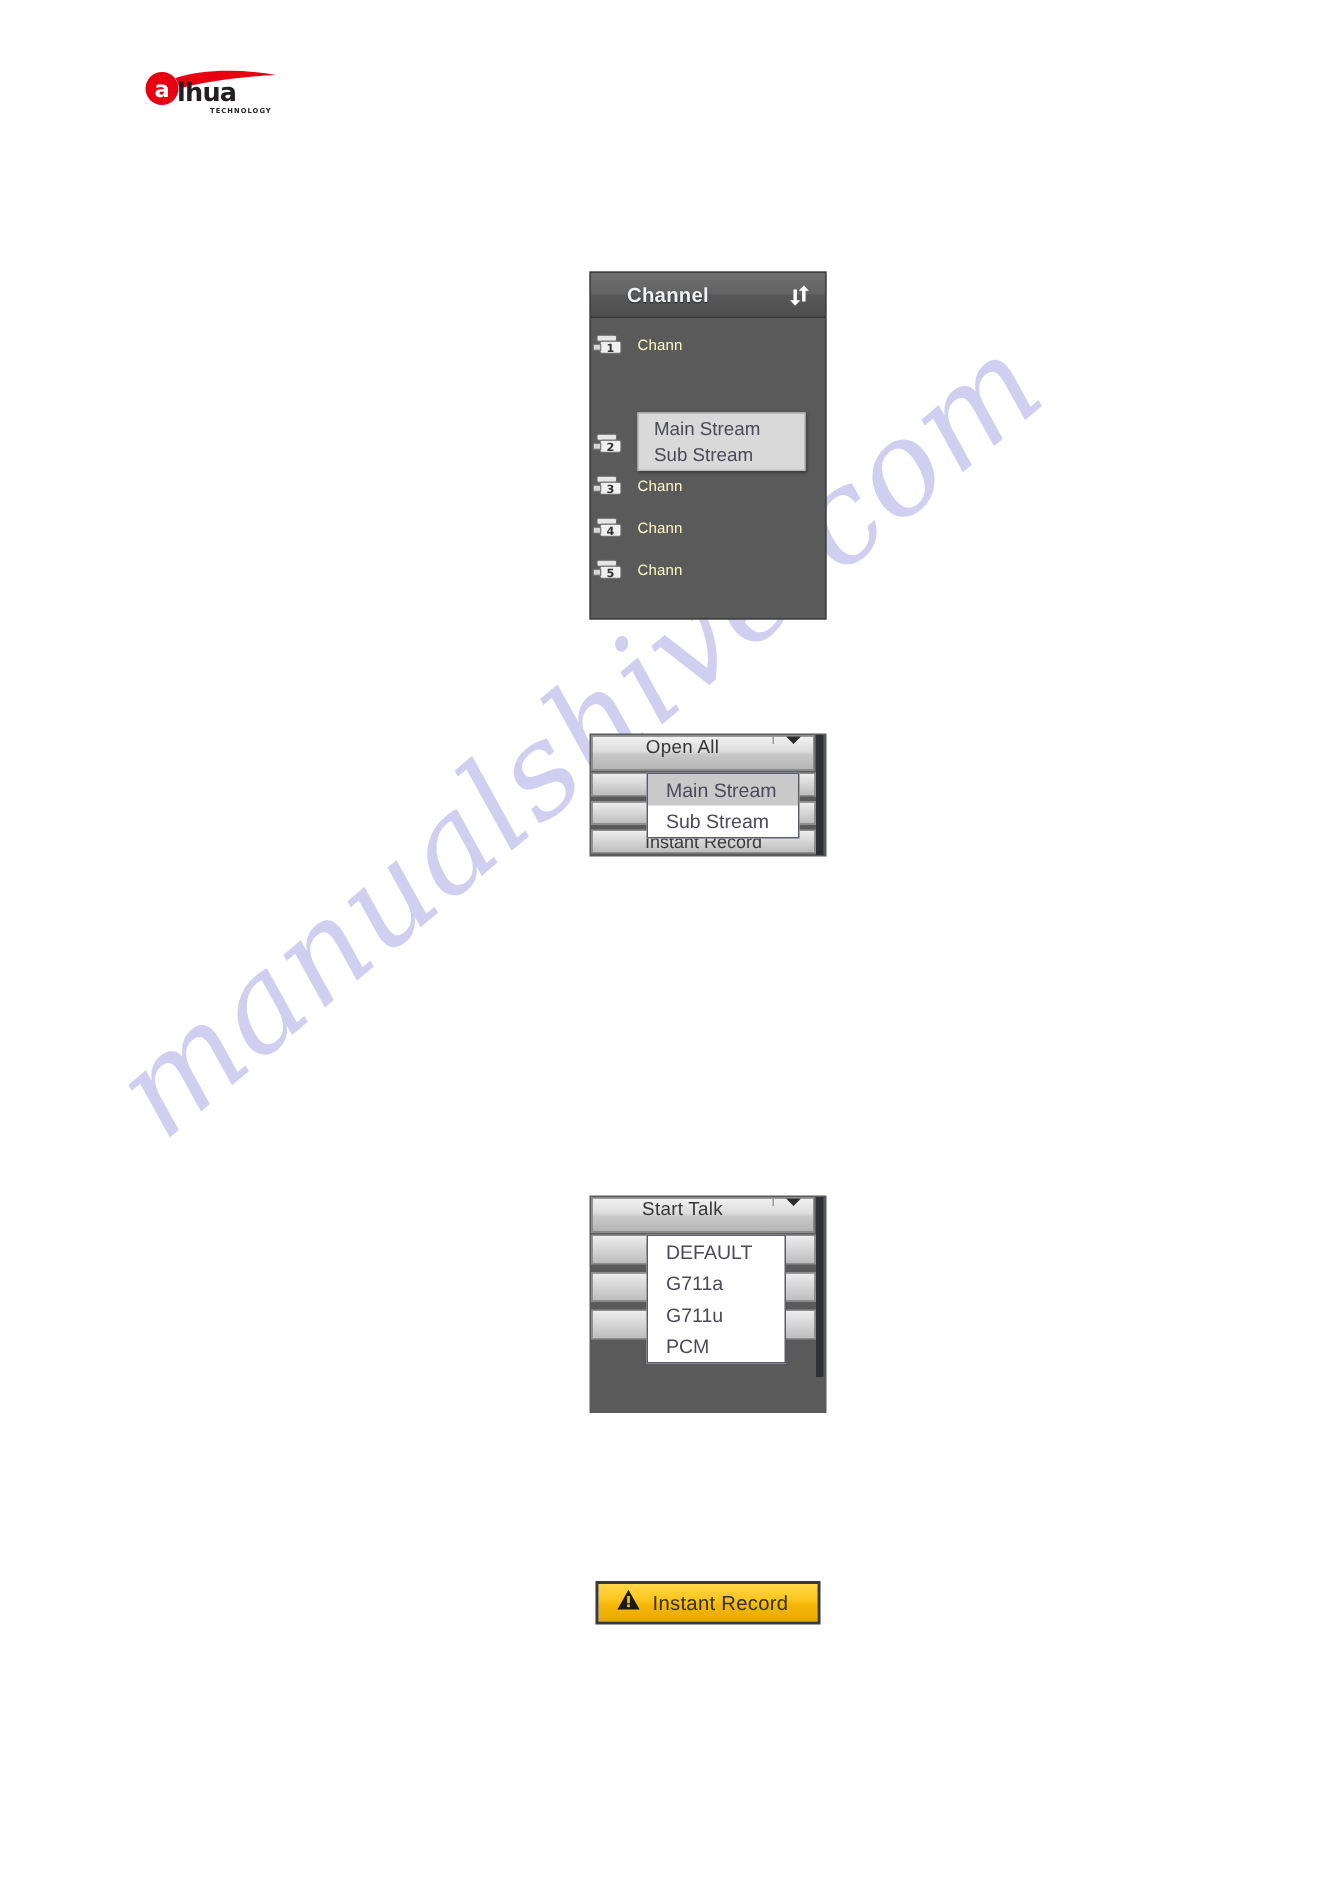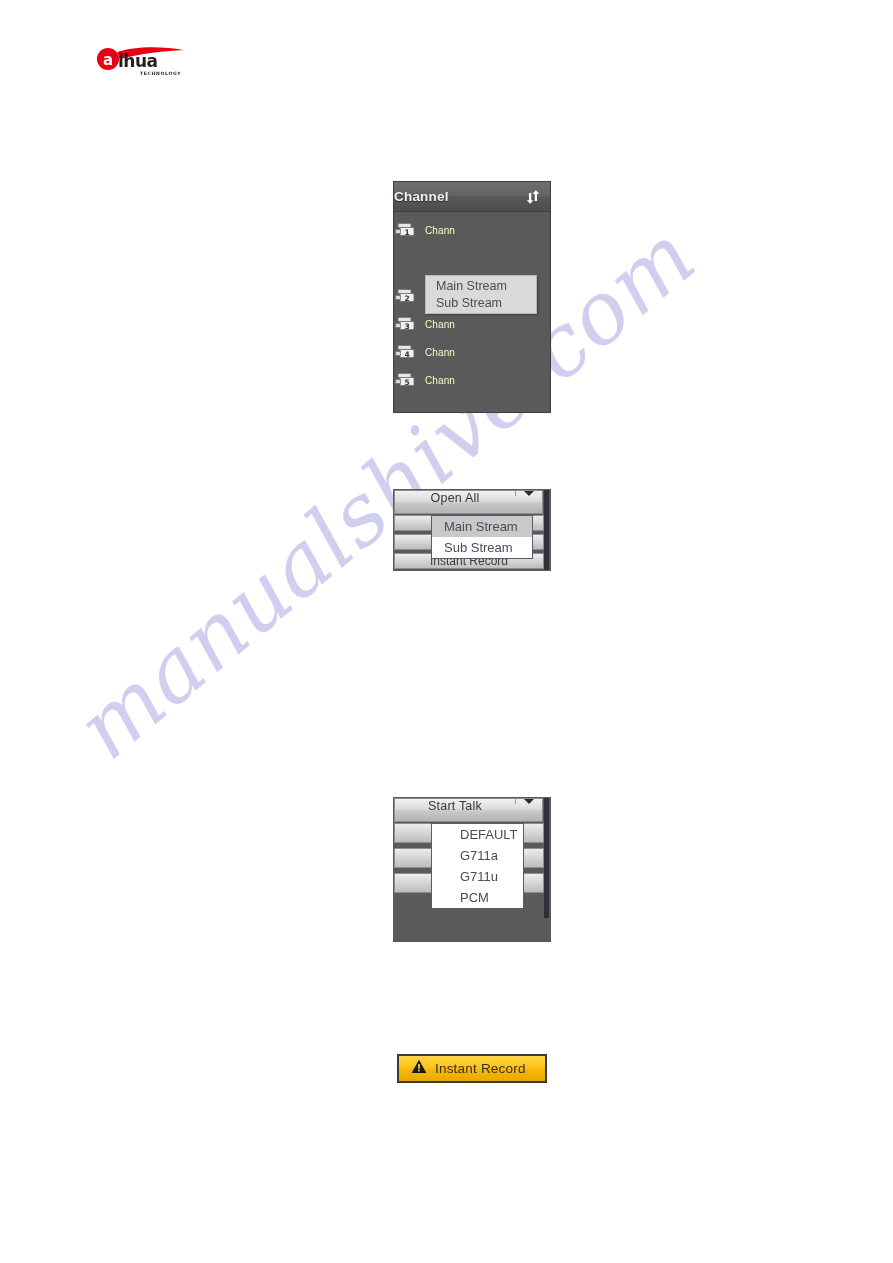--- a/index.html
+++ b/index.html
@@ -73,21 +73,21 @@
     height: 29px;
     background: linear-gradient(to bottom, #6e6e6e 0%, #636363 48%, #575757 52%, #4e4e4e 100%);
     border-bottom: 1px solid #3b3b3b;
     display: flex;
     align-items: center;
   }
   #channel-header .title {
     color: #eef2f6;
     font-size: 13.5px;
     font-weight: bold;
-    margin-left: 0;
+    margin-left: 24px;
     letter-spacing: 0.2px;
     text-shadow: 0 1px 1px rgba(0,0,0,.6);
   }
   #refresh-icon {
     position: absolute;
     right: 8px;
     top: 50%;
     transform: translateY(-50%);
     width: 18px;
     height: 18px;
@@ -231,21 +231,20 @@
     width: 158px;
     height: 145px;
     background: #5a5a5a;
     overflow: hidden;
     box-sizing: border-box;
   }
   #talk-dropdown {
     left: 38px;
     top: 26px;
     width: 93px;
-    padding-left: 16px;
   }
   #talk-behind {
     position: absolute;
     left: 1px;
     top: 26px;
     width: 150px;
   }
   #talk-behind .behind-btn {
     height: 20px;
     margin-bottom: 5px;

